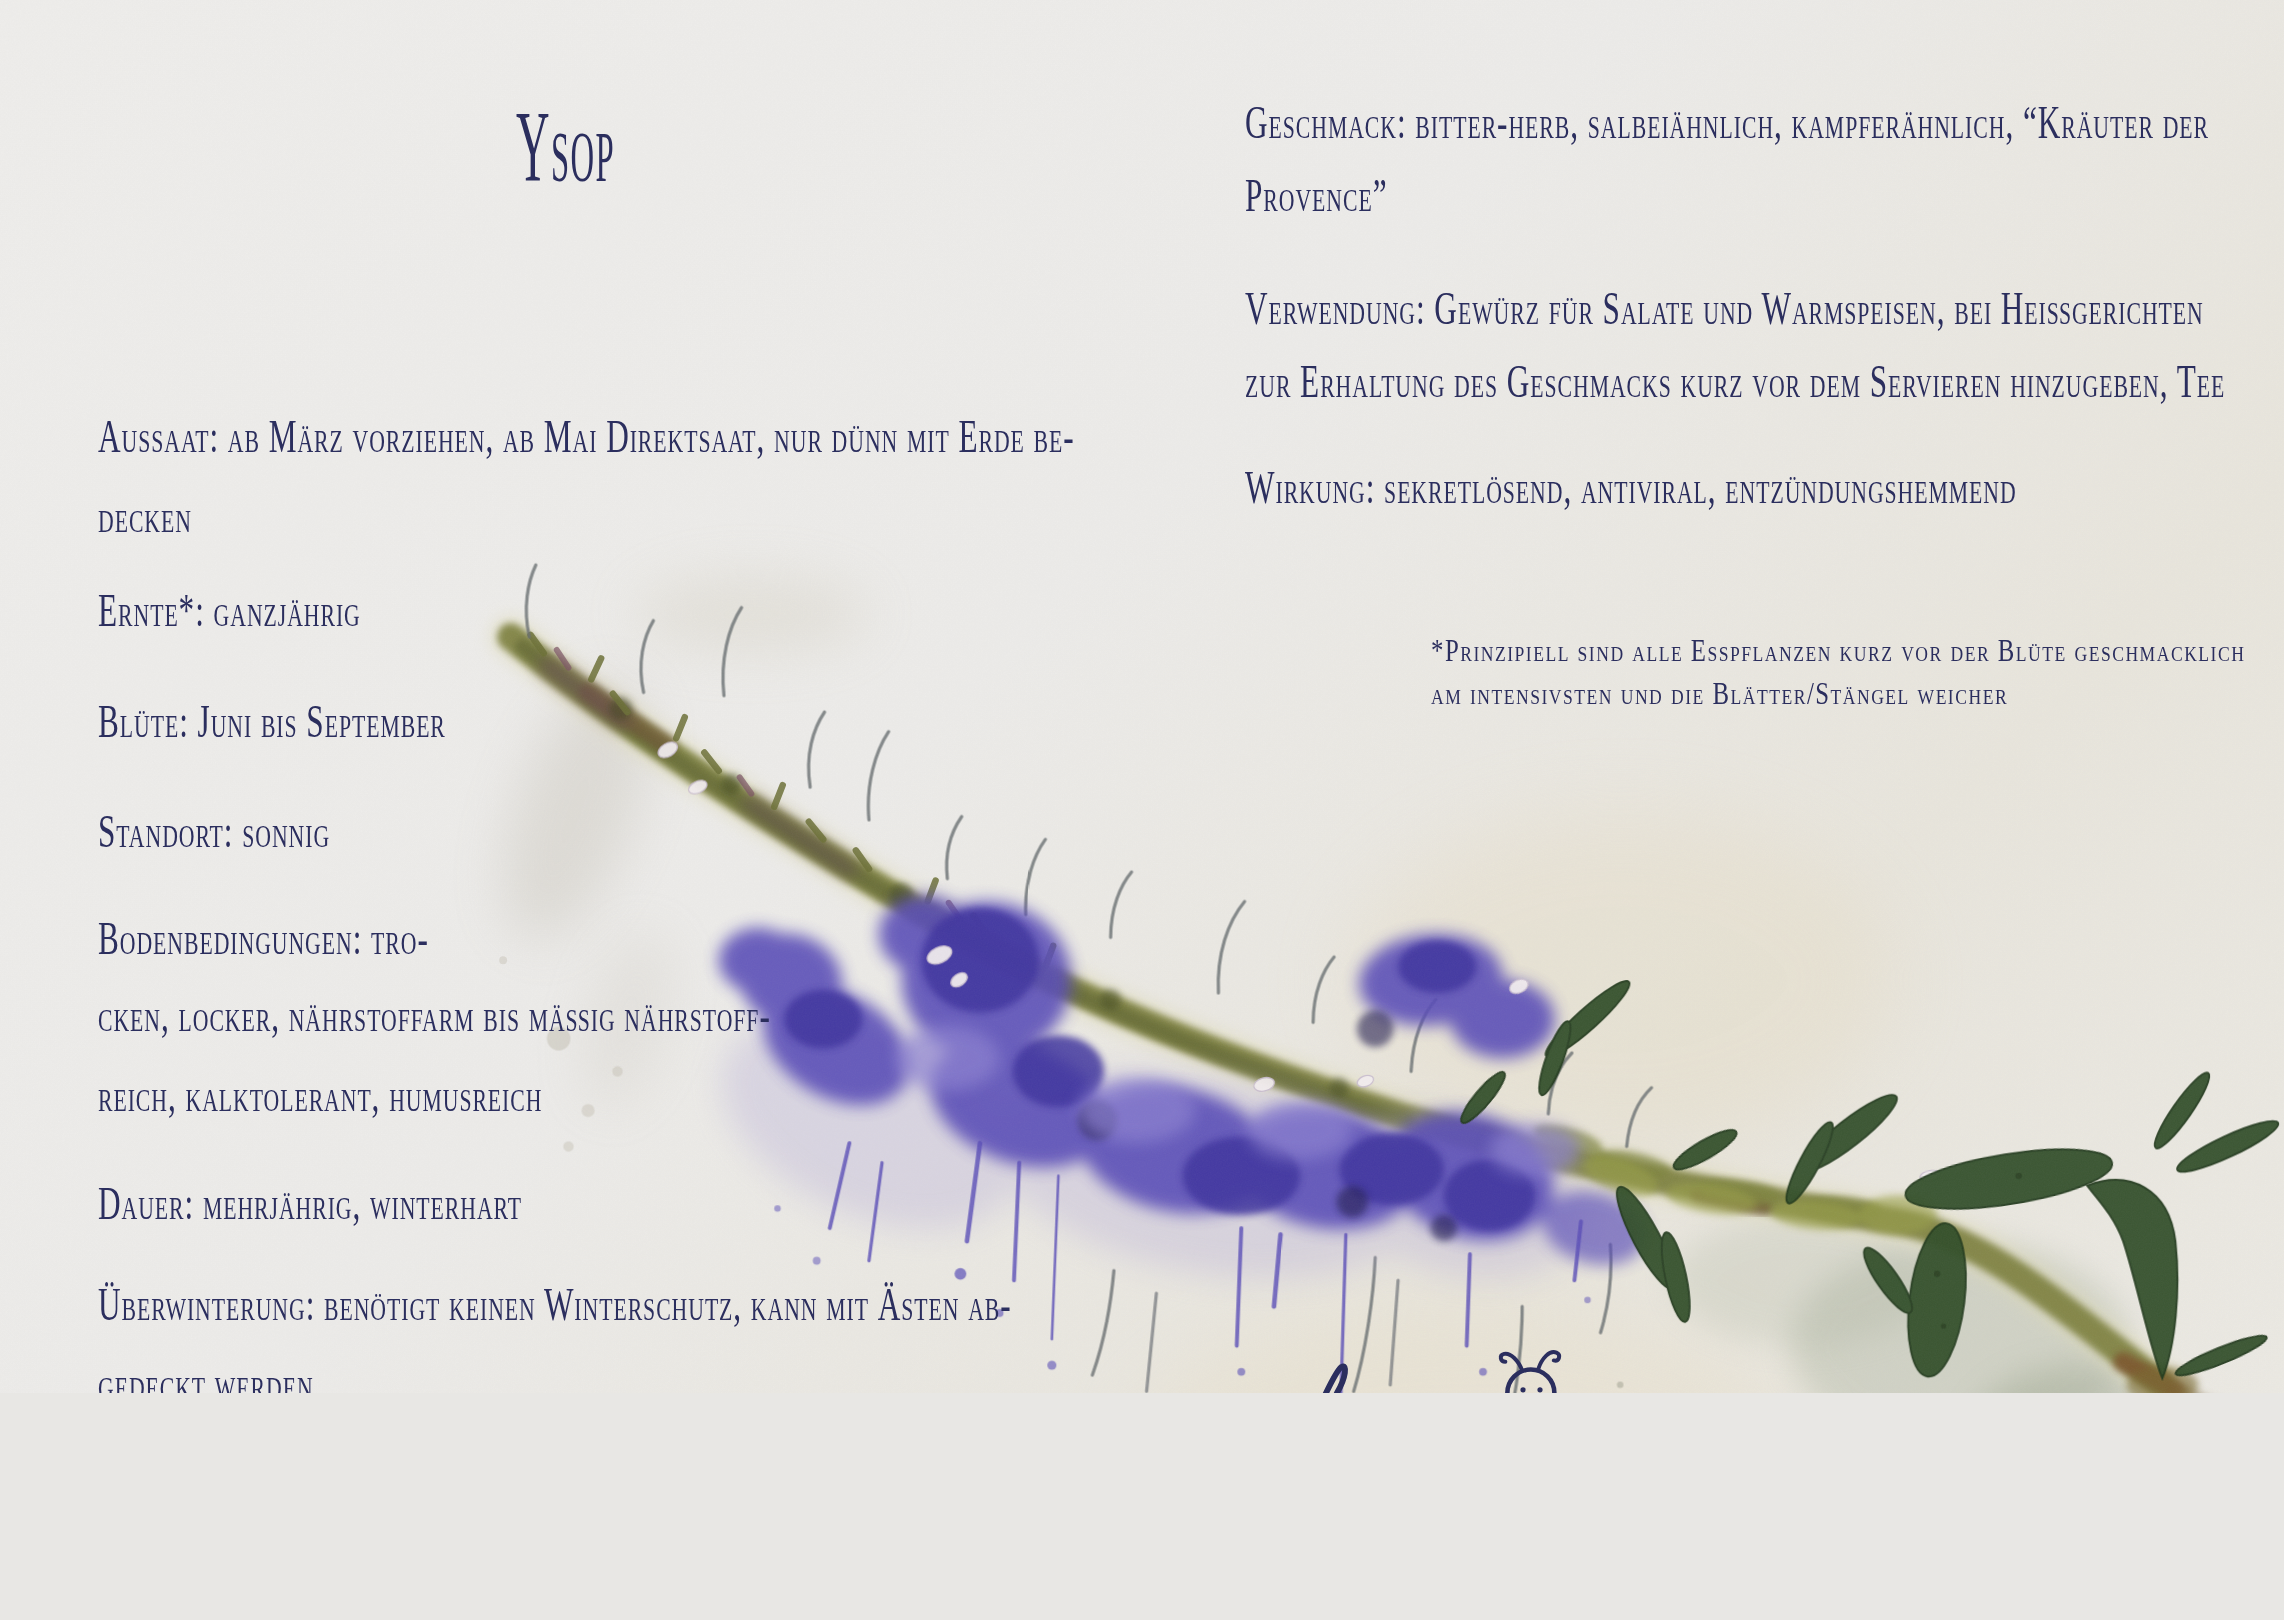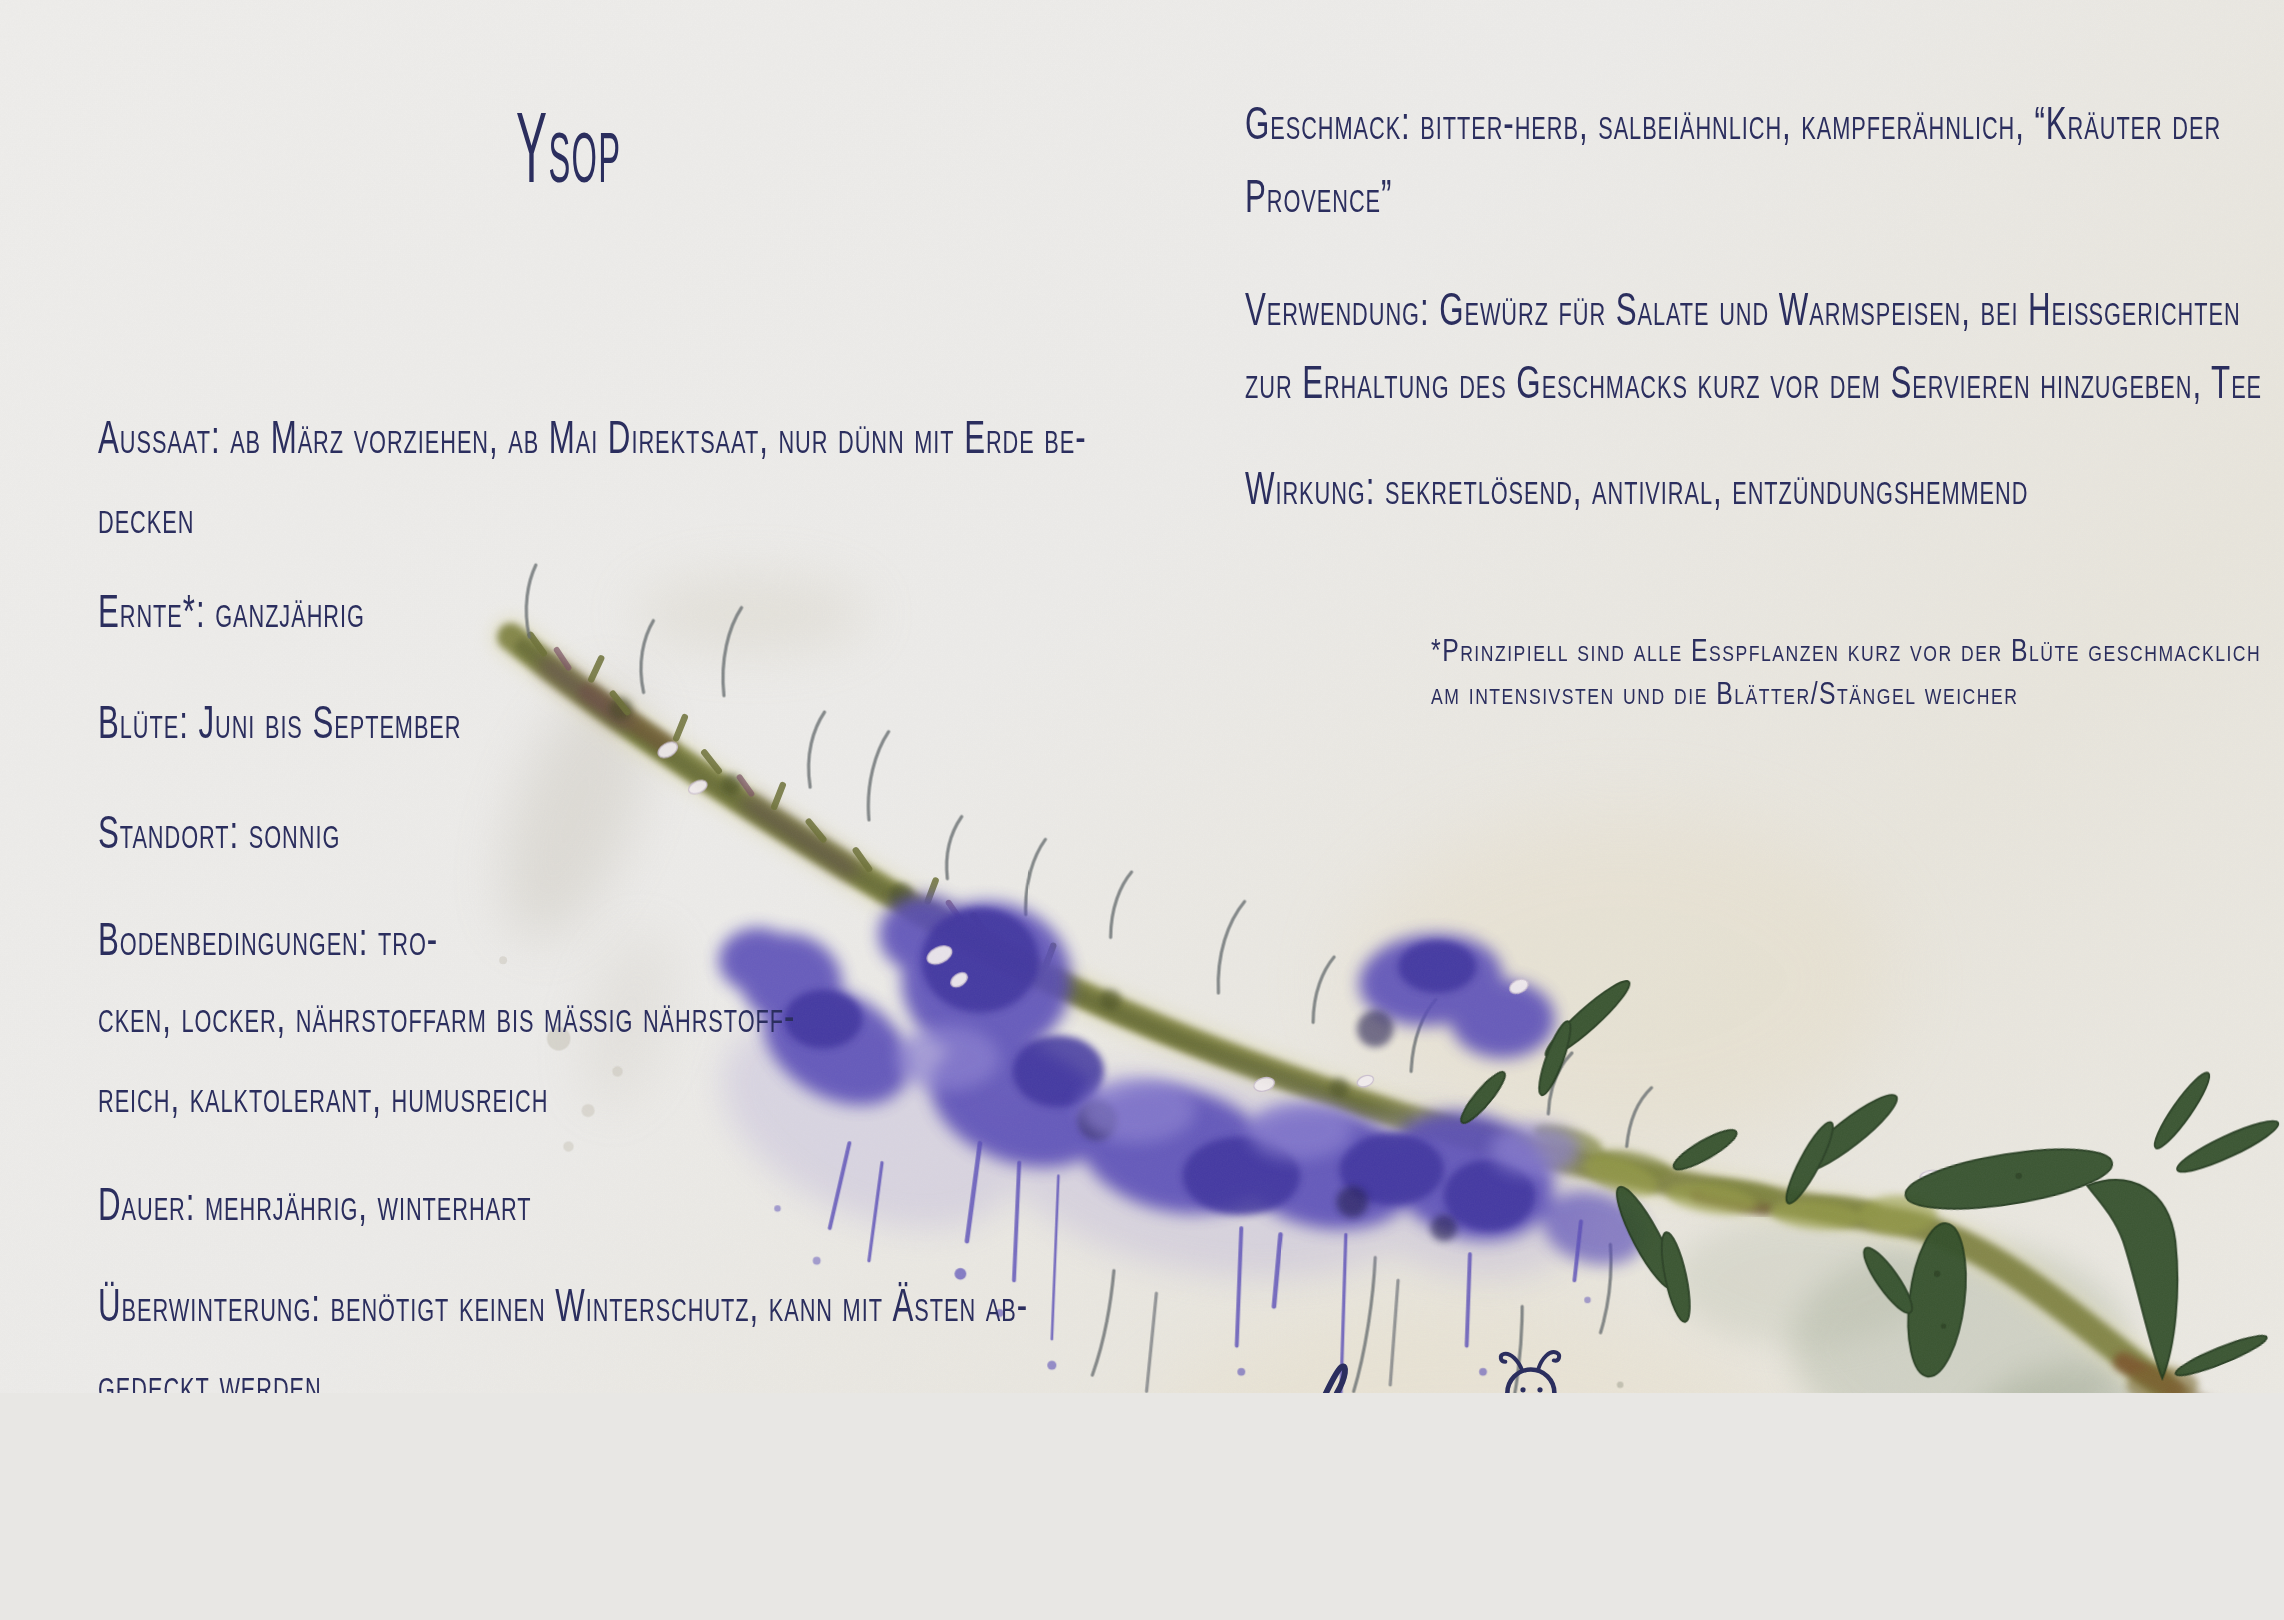--- a/index.html
+++ b/index.html
@@ -1,19 +1,19 @@
 <!DOCTYPE html>
 <html style="font-size:10.5px"><head>
 <meta charset="utf-8">
 <style>
   html,body{margin:0;padding:0;background:#e8e7e4;}
   .canvas{
     position:relative;width:2284px;height:1393px;overflow:hidden;
     background:linear-gradient(135deg,#efeeec 0%,#edecea 45%,#e9e6dd 75%,#eceae4 100%);
-    font-family:Liberation Sans, sans-serif;
+    font-family:Liberation Serif, serif;
   }
   .art,.grain{position:absolute;left:0;top:0;}
   .line{
     position:absolute;white-space:nowrap;line-height:1;
     color:#2b2e5e;font-variant:small-caps;letter-spacing:0.03em;
     transform:scaleX(var(--sx,0.68));transform-origin:0 0;
   }
   .t-main{font-size:46px;}
   .t-foot{font-size:31px;--sx:0.80;letter-spacing:0.06em;}
   .t-title{font-size:101px;--sx:0.46;}

